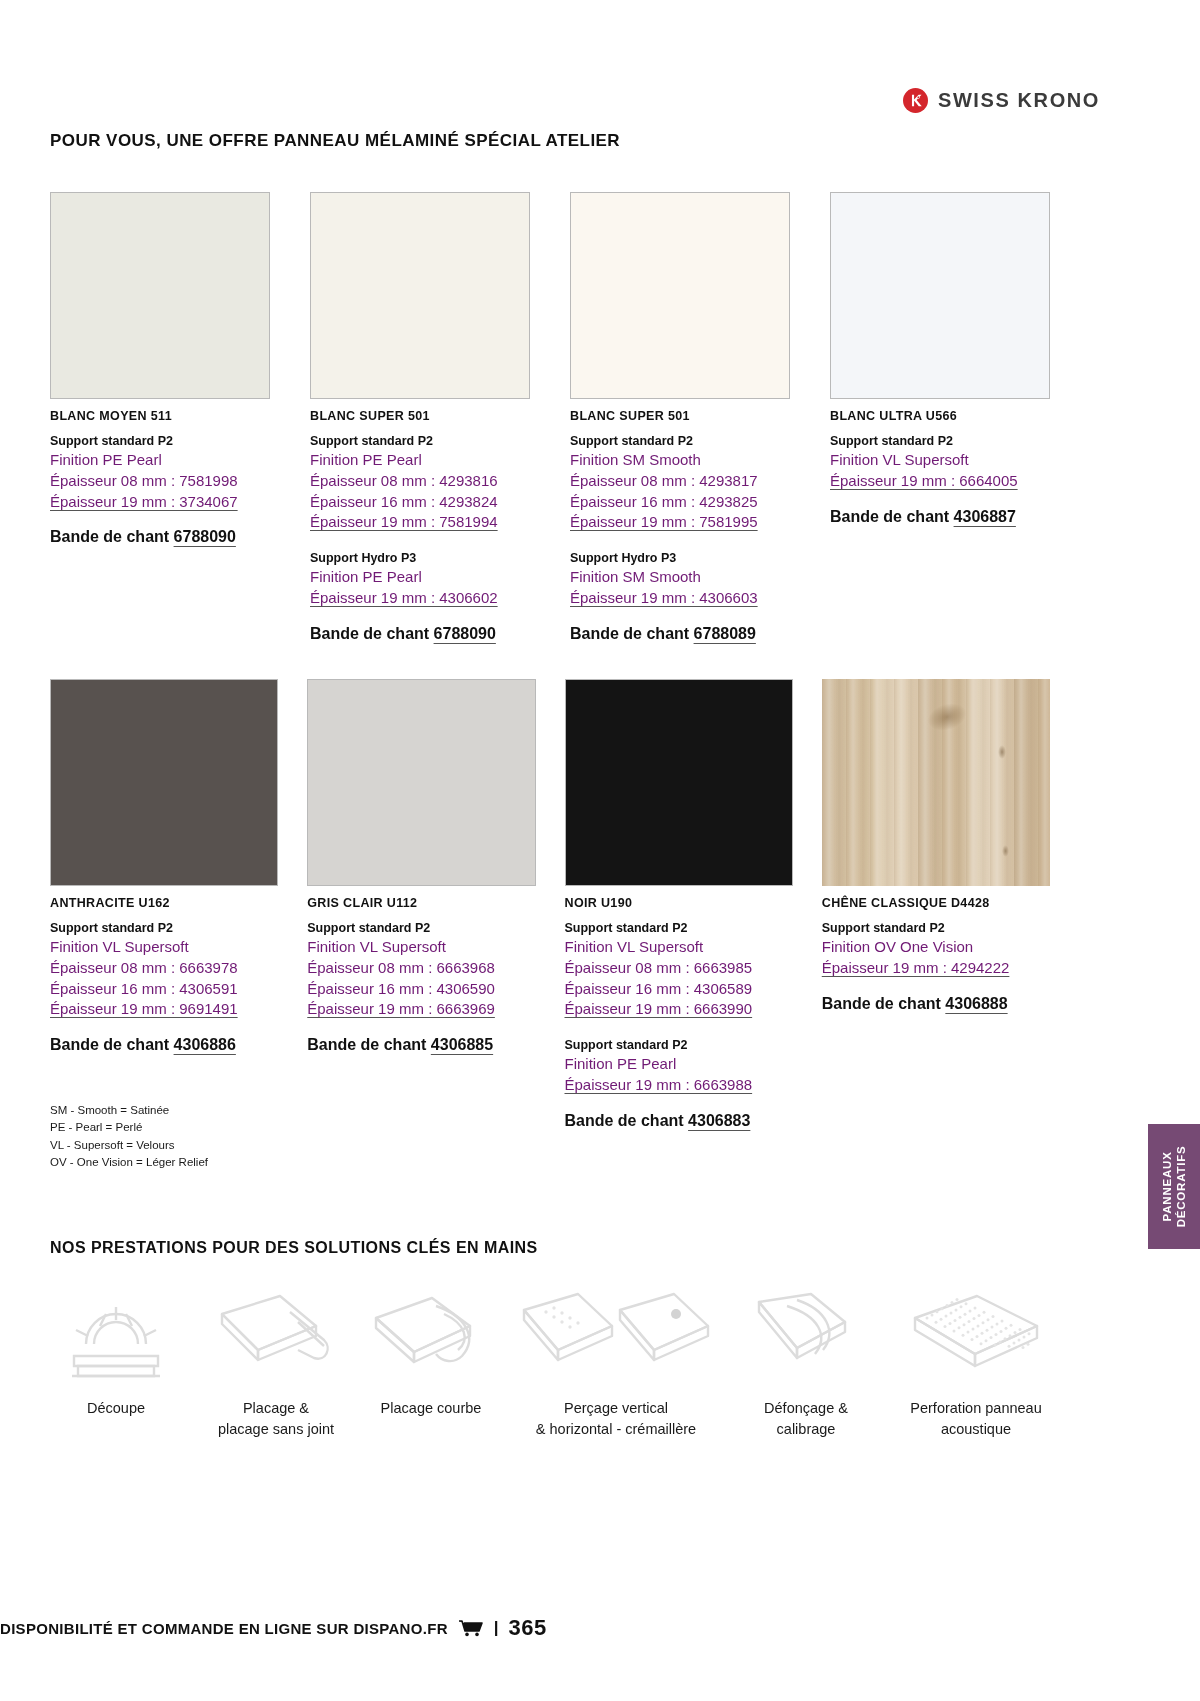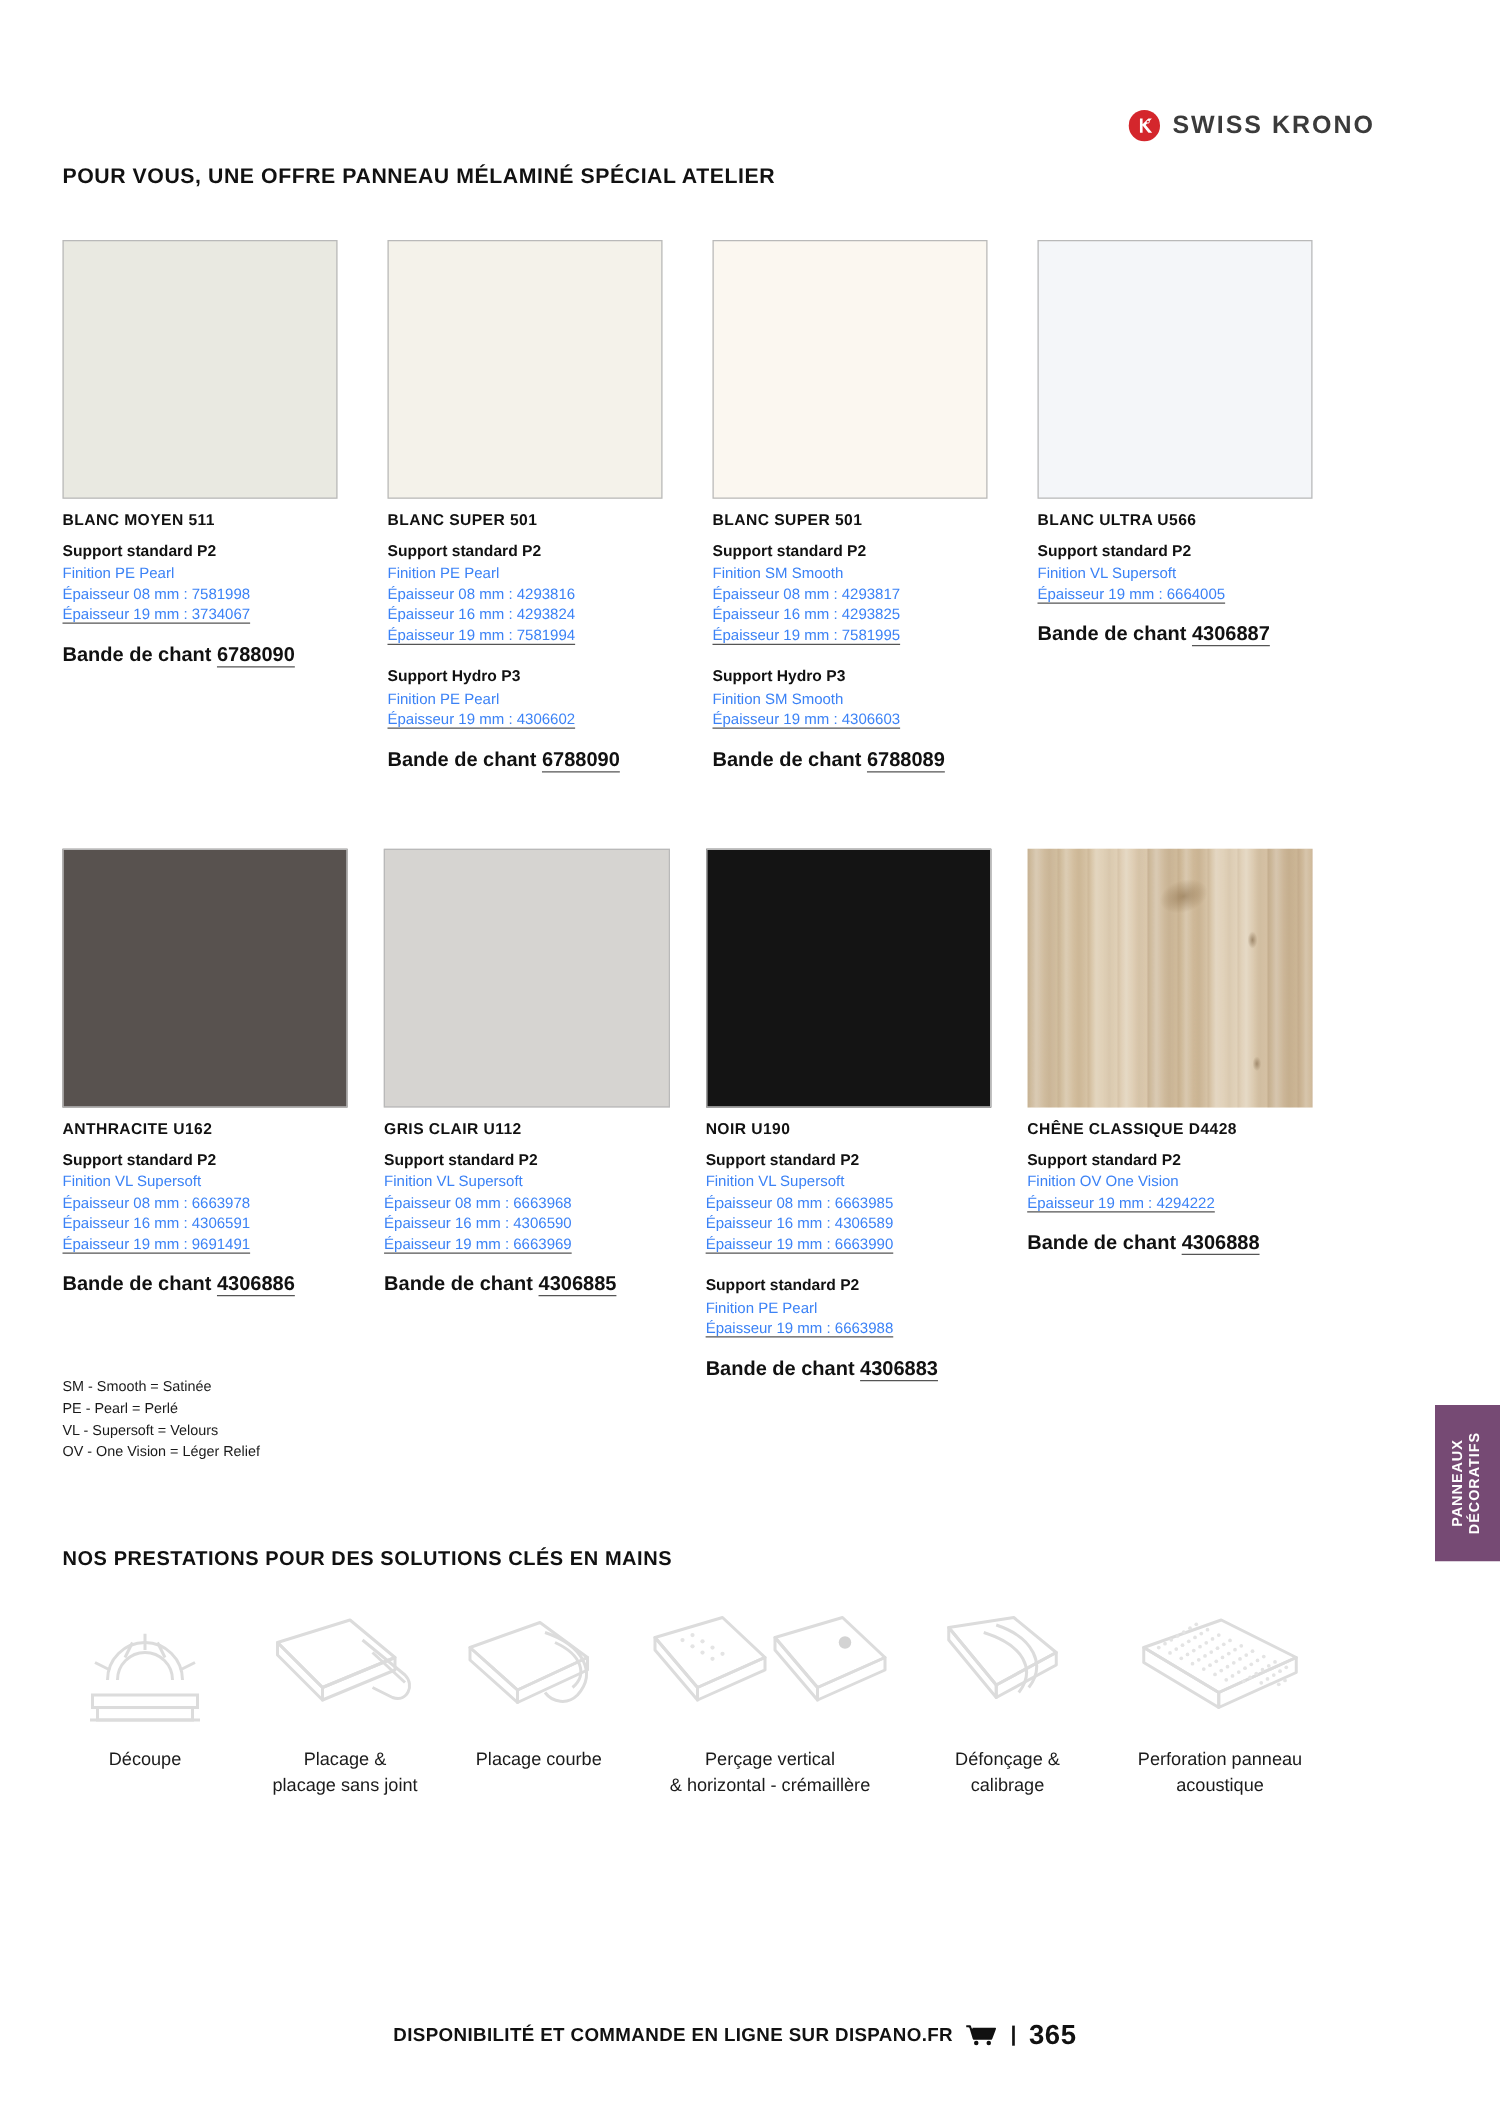--- a/index.html
+++ b/index.html
@@ -92,21 +92,21 @@
     font-size:12.5px; font-weight:bold; letter-spacing:.35px;
     color:#111; text-transform:uppercase;
   }
   .spec-block{ margin-top:10px; }
   .spec-block + .spec-block{ margin-top:17px; }
   .spec-head{
     font-size:12.5px; font-weight:bold; color:#111;
     line-height:1.38;
   }
   .spec-line{
-    font-size:12px; line-height:1.38; color:#3b82f6;
+    font-size:15px; line-height:1.38; color:#701a75;
     white-space:nowrap;
   }
   .spec-line.ul{ text-decoration:underline; text-underline-offset:3px;
     text-decoration-color:#555; text-decoration-thickness:1px; }
   .bande{
     margin-top:16px;
     font-size:16px; font-weight:bold; color:#111;
   }
   .bande .num{
     text-decoration:underline; text-underline-offset:4px;
@@ -154,22 +154,22 @@
   .svc-ico svg{ display:block; }
   .svc-label{
     margin-top:14px;
     font-size:14.5px; line-height:1.42; text-align:center; color:#1a1a1a;
     white-space:pre-line;
   }
 
   
   .footer{
     position:absolute; left:0; right:0; top:1615px;
-    display:flex; align-items:center; justify-content:center;
-    padding-right:56px; gap:10px;padding-left:32px;
+    display:flex; align-items:center; justify-content:flex-start;
+    padding-right:56px; gap:10px;
   }
   .footer-text{
     font-size:15px; font-weight:bold; letter-spacing:.3px; color:#111;
   }
   .cart-icon{ width:26px;height:18px; }
   .footer-sep{ font-size:17px; color:#111; font-weight:bold;}
   .page-num{ font-size:22px; font-weight:bold; color:#111; letter-spacing:.5px;}
 </style>
 </head>
 <body>

